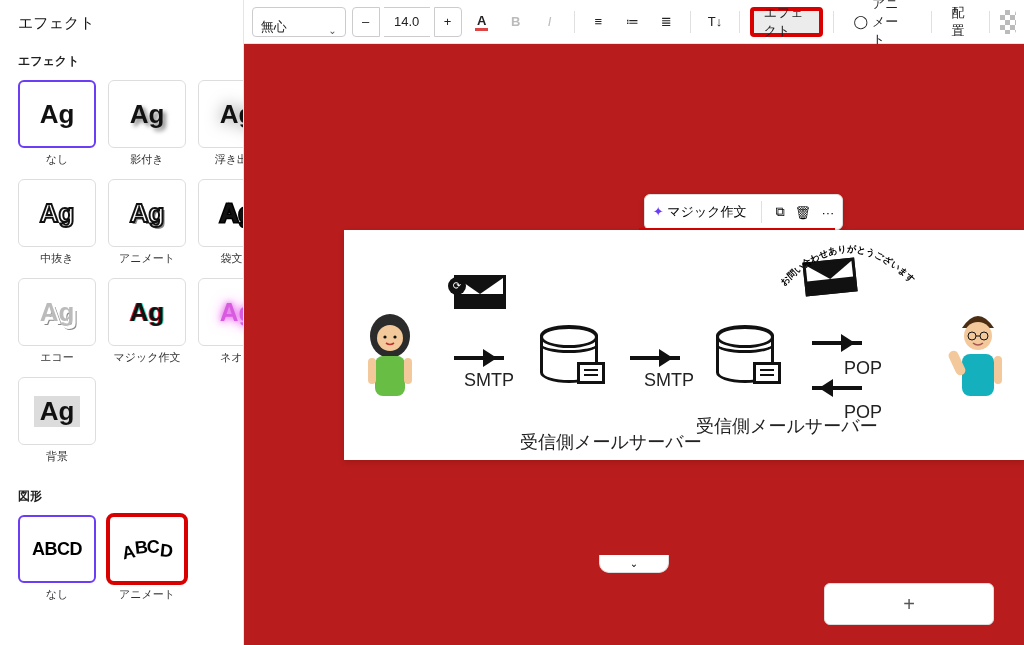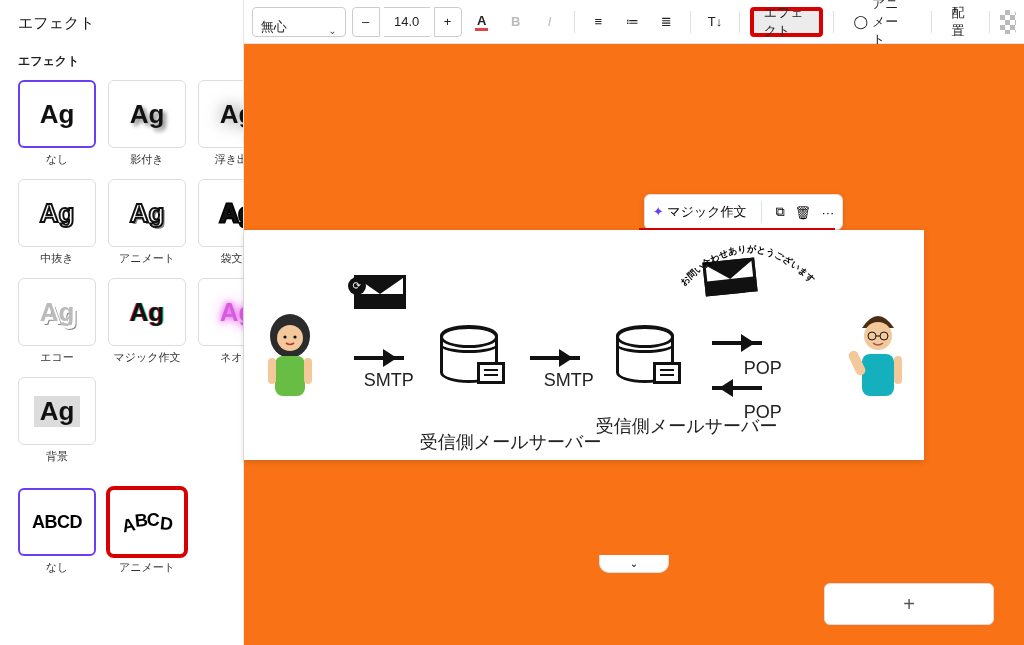--- a/index.html
+++ b/index.html
@@ -39,21 +39,21 @@
   .tb-font { display:flex; align-items:center; gap:4px; }
   .tb-btn { height:30px; min-width:28px; padding:0 6px; border:1px solid #ccc; border-radius:4px; background:#fff; display:flex; align-items:center; justify-content:center; cursor:pointer; }
   .tb-fontnum { width:46px; border-left:0; border-right:0; border-radius:0; }
   .tb-btn.noborder { border:none; }
   .tb-icon { width:20px; text-align:center; }
   .sep { width:1px; height:22px; background:#e0e0e0; margin:0 4px; }
   .tb-chip { height:30px; padding:0 10px; display:flex; align-items:center; gap:4px; border-radius:4px; cursor:pointer; }
   .tb-chip.hot { border:4px solid #d80000; background:#ececec; }
   .tb-trans { width:24px; height:24px; background: conic-gradient(#bbb 25%, #fff 0 50%, #bbb 0 75%, #fff 0) 0 0/10px 10px; border-radius:4px; }
   
-  .canvas-area { flex:1; position:relative; background:#f97316; display:flex; align-items:center; justify-content:flex-start; }
+  .canvas-area { flex:1; position:relative; background:#b91c1c; display:flex; align-items:center; justify-content:flex-end; }
   .page { background:#fff; width:680px; height:230px; box-shadow:0 2px 6px rgba(0,0,0,.15); position:relative; }
   .float-toolbar { position:absolute; top:150px; left:400px; background:#fff; border:1px solid #ddd; border-radius:6px; height:36px; display:flex; align-items:center; padding:0 8px; gap:10px; box-shadow:0 2px 6px rgba(0,0,0,.12); font-size:13px; }
   .sel-text-box { position:absolute; top:184px; left:395px; width:196px; height:32px; border:4px solid #d80000; display:flex; align-items:center; justify-content:center; }
   .sel-text-inner { background:#fff; font-size:10px; color:#111; text-decoration: underline dotted;}
   .figure-label { position:absolute; font-size:18px; color:#222; }
   .arrow-r { width:50px; height:4px; background:#111; position:relative; margin:6px 0;}
   .arrow-r::after { content:''; position:absolute; right:-2px; top:-7px; border:9px solid transparent; border-left:14px solid #111;}
   .arrow-l { width:50px; height:4px; background:#111; position:relative; margin:6px 0;}
   .arrow-l::after { content:''; position:absolute; left:-2px; top:-7px; border:9px solid transparent; border-right:14px solid #111;}
   .page-controls { position:absolute; bottom:20px; right:30px; width:170px; height:42px; border:1px solid #ddd; border-radius:6px; display:flex; align-items:center; justify-content:center; background:#fff; font-size:20px; color:#555; cursor:pointer;}
@@ -136,20 +136,21 @@
       <div class="style-caption">ネオン</div>
     </div>
     <div class="style-cell">
       <div class="style-thumb">
           <span class="ag ag-bg">Ag</span>
         </div>
       <div class="style-caption">背景</div>
     </div>
   </div>
 
+  <div class="section-label">図形</div>
   <div class="style-grid">
     <div class="style-cell">
       <div class="style-thumb selected">
           <span class="abcd">ABCD</span>
         </div>
       <div class="style-caption">なし</div>
     </div>
     <div class="style-cell">
       <div class="style-thumb highlight">
           <span class="abcd abcd-curve"><span>A</span><span>B</span><span>C</span><span>D</span></span>

